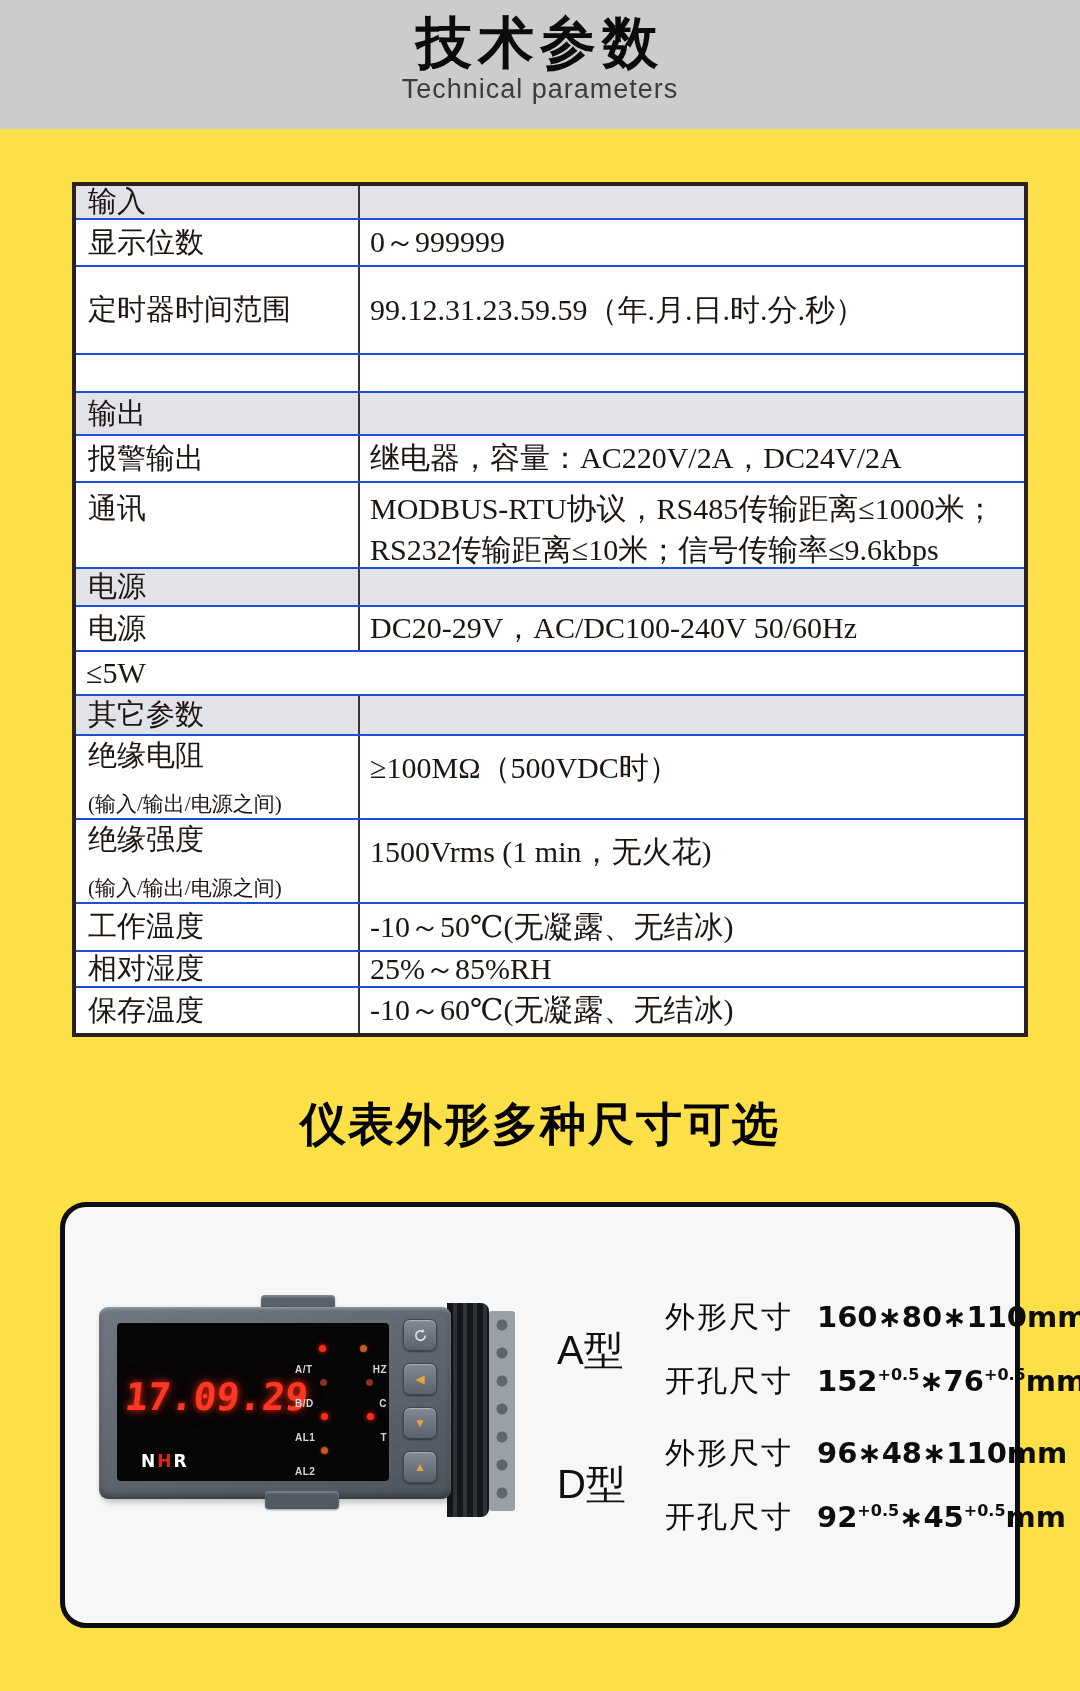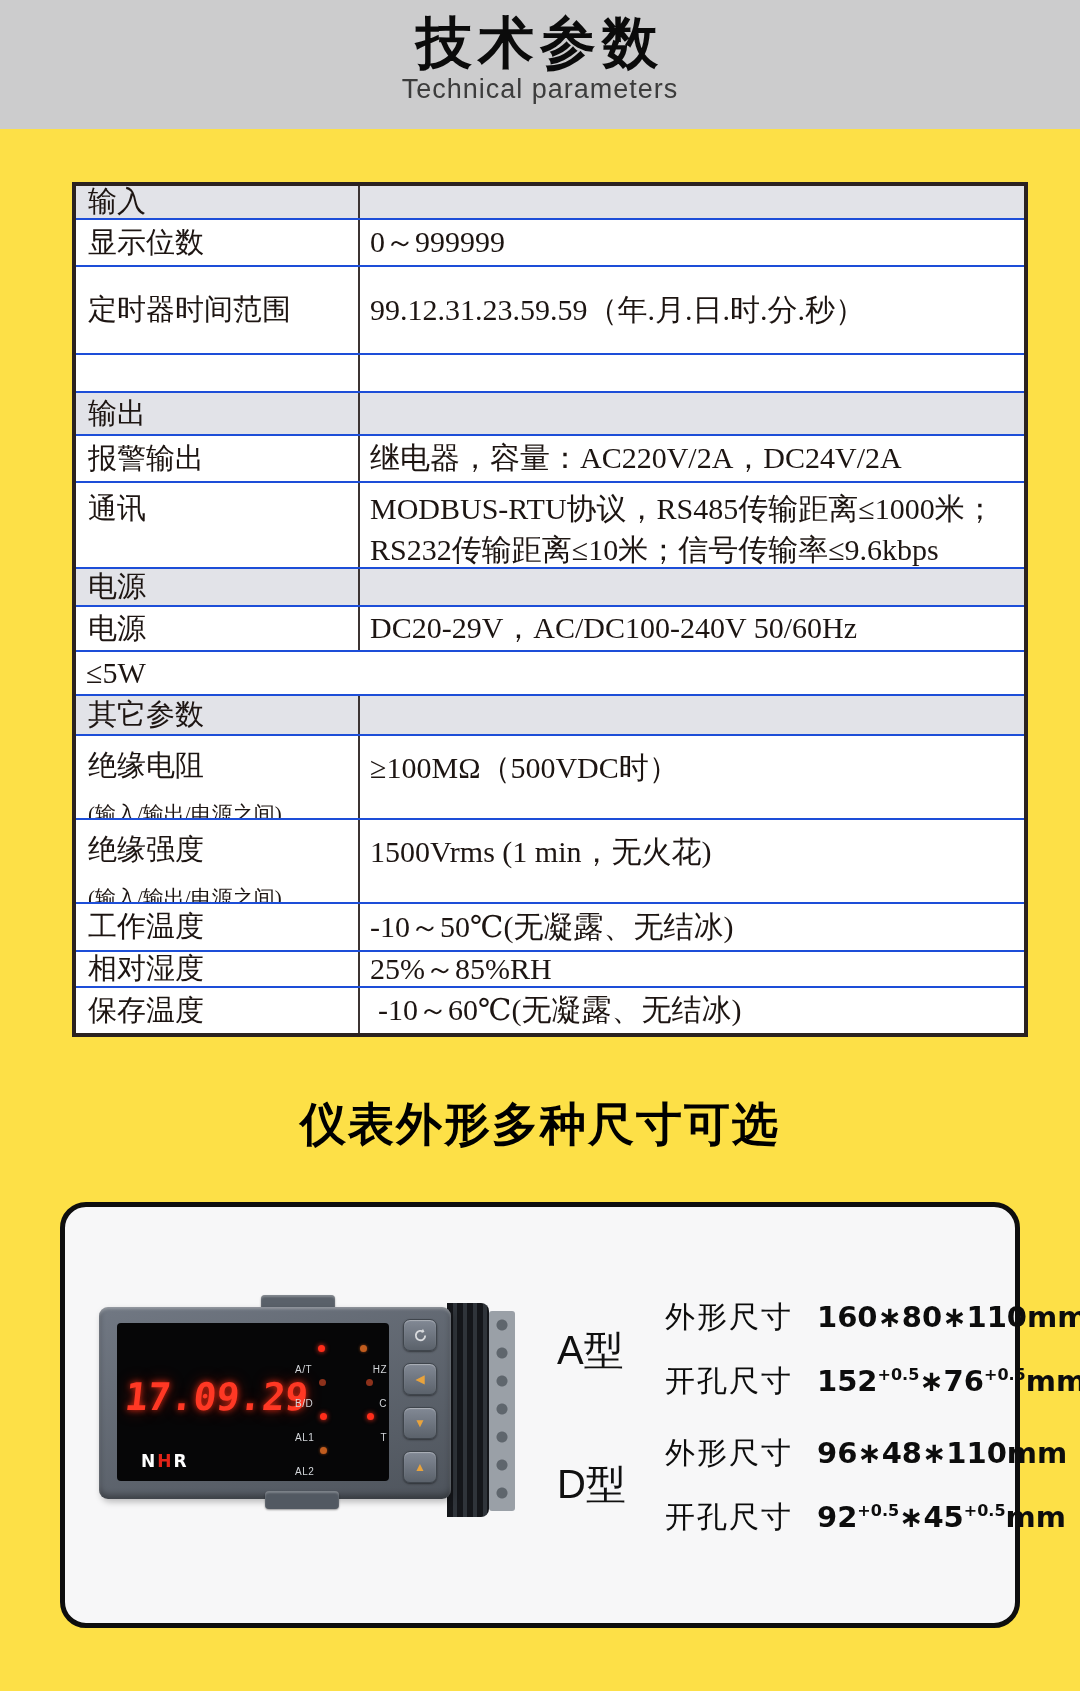--- a/index.html
+++ b/index.html
@@ -8,29 +8,29 @@
 
   
   .header-band{position:absolute;left:0;top:0;width:1080px;height:129px;background:#cccccd;text-align:center;}
   .title{padding-top:12px;font-size:56px;font-weight:bold;color:#0b0b0b;letter-spacing:6px;line-height:1.1;}
   .subtitle{font-size:27px;color:#3c3c3c;margin-top:0px;letter-spacing:1px;}
 
   
   .spec-table{position:absolute;left:72px;top:182px;width:956px;box-sizing:border-box;
               border:4px solid #2b2220;background:#fff;}
   .tr{display:grid;grid-template-columns:284px 1fr;box-sizing:border-box;border-bottom:2px solid #1d4ed8;}
-  .tr:last-child{border-bottom:none;gap:8px;}
+  .tr:last-child{border-bottom:none;}
   .td{display:flex;align-items:center;box-sizing:border-box;overflow:hidden;
       font-family:"Liberation Serif","DejaVu Serif",serif;color:#1d1512;}
   .td.c1{border-right:2px solid #3c3433;padding-left:12px;font-size:29px;}
   .td.c2{padding-left:10px;font-size:30px;}
   .tr.section .td{background:#e2e3e8;}
   .tr.comm .td{align-items:flex-start;padding-top:5px;line-height:1.38;}
   .tr.has-sub .td{align-items:flex-start;}
-  .tr.has-sub .td.c1{flex-direction:column;justify-content:flex-start;align-items:flex-start;padding-top:10px;}
+  .tr.has-sub .td.c1{flex-direction:column;justify-content:flex-end;align-items:flex-start;padding-top:10px;}
   .tr.has-sub .td.c2{padding-top:12px;}
   .sublabel{font-size:21px;margin-top:14px;letter-spacing:0px;}
 
   
   .size-heading{position:absolute;left:0;width:1080px;top:1094px;text-align:center;
                 font-size:46px;font-weight:bold;color:#000;letter-spacing:2px;}
 
   
   .size-box{position:absolute;left:60px;top:1202px;width:960px;height:426px;box-sizing:border-box;
             border:5px solid #0e0e0e;border-radius:26px;background:#f7f7f8;}
@@ -47,21 +47,21 @@
         background-size:26px 28px;background-repeat:repeat-y;}
   .device-shell{position:absolute;left:34px;top:100px;width:352px;height:192px;border-radius:9px;
         background:linear-gradient(160deg,#717883,#4e545c);
         box-shadow:inset 0 2px 3px rgba(255,255,255,.3), inset 0 -4px 6px rgba(0,0,0,.35), 2px 3px 6px rgba(0,0,0,.25);}
   .display{position:absolute;left:18px;top:16px;width:272px;height:158px;background:#060607;border-radius:4px;overflow:hidden;}
   .digits{position:absolute;left:8px;top:52px;font-family:"DejaVu Sans Mono",monospace;font-weight:bold;
         font-size:38px;color:#ff3824;letter-spacing:0px;transform:skewX(-6deg);
         text-shadow:0 0 6px rgba(255,45,20,.85),0 0 16px rgba(255,45,20,.4);}
   .indicators{position:absolute;left:178px;top:8px;width:92px;}
   .ind-row{display:flex;align-items:center;height:34px;gap:6px;}
-  .ilab{font-size:10px;color:#d3d6da;font-weight:normal;letter-spacing:.5px;margin-top:43px;}
+  .ilab{font-size:10px;color:#d3d6da;font-weight:bold;letter-spacing:.5px;margin-top:43px;}
   .led{width:7px;height:7px;border-radius:50%;flex:0 0 auto;}
   .led.on{background:#ff2d1a;box-shadow:0 0 5px #ff2d1a;}
   .led.dim{background:#8c311b;}
   .led.dimo{background:#c05c1e;box-shadow:0 0 3px rgba(200,92,30,.7);}
   .spacer{flex:1 1 auto;}
   .brand{position:absolute;left:24px;bottom:10px;font-size:17px;font-weight:bold;letter-spacing:2px;
         font-family:"DejaVu Sans",sans-serif;}
   .b-n,.b-r{color:#ffffff;}
   .b-h{color:#e02318;}
   .btn-strip{position:absolute;left:298px;top:12px;width:46px;height:164px;display:flex;flex-direction:column;

